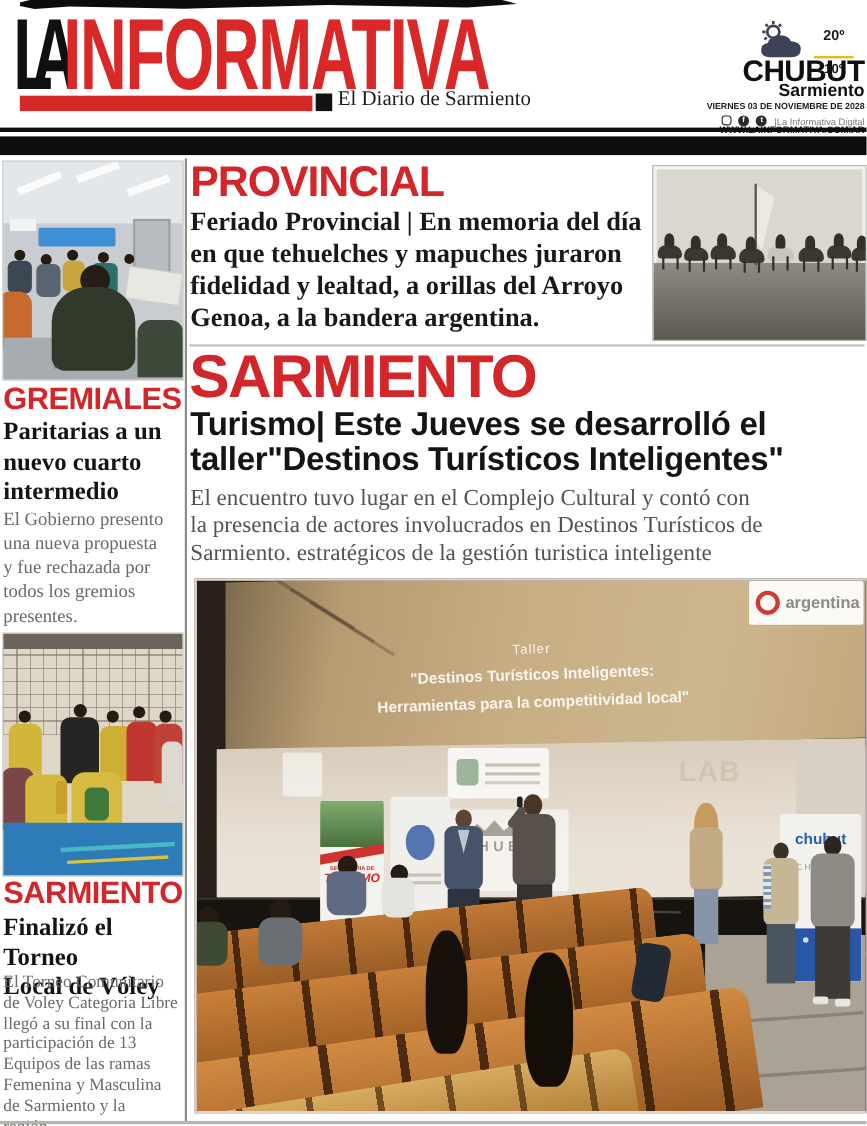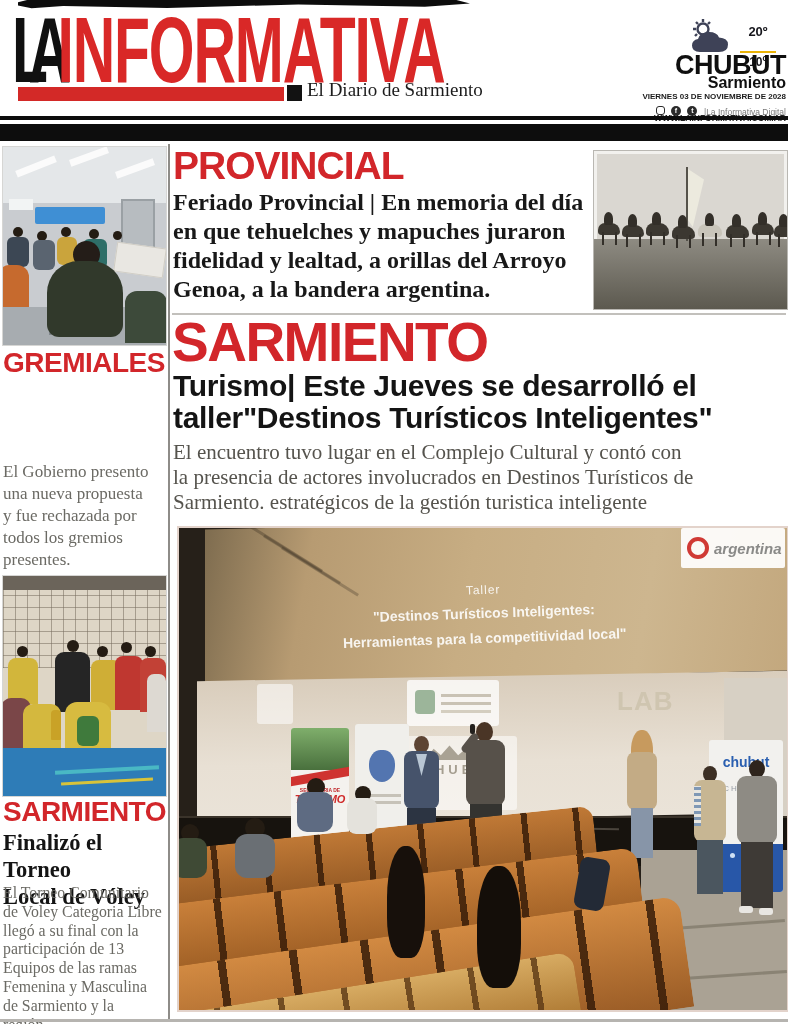--- a/index.html
+++ b/index.html
@@ -93,20 +93,23 @@
     <div class="abs" style="left:-4px;top:118px;width:30px;height:52px;background:#c66a2e;border-radius:10px 12px 4px 4px;"></div>
     <div class="abs" style="left:0;top:160px;width:163px;height:38px;background:#a7acb0;"></div>
     <div class="abs" style="left:46px;top:162px;width:3px;height:26px;background:#80868b;"></div>
     <div class="abs" style="left:104px;top:160px;width:3px;height:28px;background:#80868b;"></div>
     <div class="abs head" style="left:70px;top:94px;width:27px;height:27px;background:#241d18;"></div>
     <div class="abs" style="left:44px;top:114px;width:76px;height:76px;background:#31392b;border-radius:42% 42% 16% 16%;"></div>
     <div class="abs" style="left:122px;top:144px;width:42px;height:52px;background:#3d4a3a;border-radius:12px 12px 0 0;"></div>
   </div>
 
   <div class="abs kicker" style="left:3px;top:349px;font-size:28px;">GREMIALES</div>
+  <div class="abs hl-serif pre" style="left:3px;top:378px;width:164px;font-size:22.5px;line-height:27.5px;">Paritarias a un
+nuevo cuarto
+intermedio</div>
   <div class="abs body-serif pre" style="left:3px;top:461px;width:164px;font-size:17px;line-height:22px;">El Gobierno presento
 una nueva propuesta
 y fue rechazada por
 todos los gremios
 presentes.</div>
 
   <div class="abs photo" style="left:2px;top:575px;width:163px;height:220px;background:#ded6c6;border:1px solid #d6d6d4;">
     <div class="abs" style="left:0;top:0;width:163px;height:14px;background:#6b645a;"></div>
     <div class="abs" style="left:0;top:14px;width:163px;height:78px;
                 background-image:repeating-linear-gradient(0deg,rgba(120,110,95,.55) 0 1px,transparent 1px 12px),
@@ -179,21 +182,21 @@
 
     <div class="abs" style="left:26px;top:-6px;width:582px;height:156px;transform:skewY(-1.5deg);
                 background:linear-gradient(100deg,#7e6c4f 0%,#b79b72 18%,#c7ad83 45%,#cdb68f 75%,#c3a87e 100%);"></div>
     <div class="abs" style="left:60px;top:18px;width:90px;height:3px;background:rgba(60,50,35,.35);transform:rotate(32deg);"></div>
     <div class="abs" style="left:78px;top:30px;width:90px;height:3px;background:rgba(60,50,35,.3);transform:rotate(32deg);"></div>
     <div class="abs" style="left:96px;top:42px;width:90px;height:3px;background:rgba(60,50,35,.3);transform:rotate(32deg);"></div>
 
     <div class="abs" style="left:502px;top:0;width:104px;height:40px;background:rgba(255,255,255,.92);border-radius:2px;
                 display:flex;align-items:center;gap:5px;padding-left:6px;box-sizing:border-box;">
       <span style="width:14px;height:14px;border:4px solid #d03a35;border-radius:50%;display:inline-block;"></span>
-      <span style="font-size:15px;font-weight:700;color:#8a8a88;font-style:italic;">argentina</span>
+      <span style="font-size:15px;font-weight:700;color:#8a8a88;">argentina</span>
     </div>
 
     <div class="abs" style="left:150px;top:52px;width:310px;text-align:center;color:rgba(255,255,255,.88);
                 transform:rotate(-2deg);line-height:1.75;">
       <div style="font-size:12px;letter-spacing:1px;">Taller</div>
       <div style="font-size:14px;font-weight:700;">"Destinos Turísticos Inteligentes:</div>
       <div style="font-size:14px;font-weight:700;">Herramientas para la competitividad local"</div>
     </div>
 
     <div class="abs" style="left:18px;top:148px;width:590px;height:142px;transform:skewY(-1deg);

